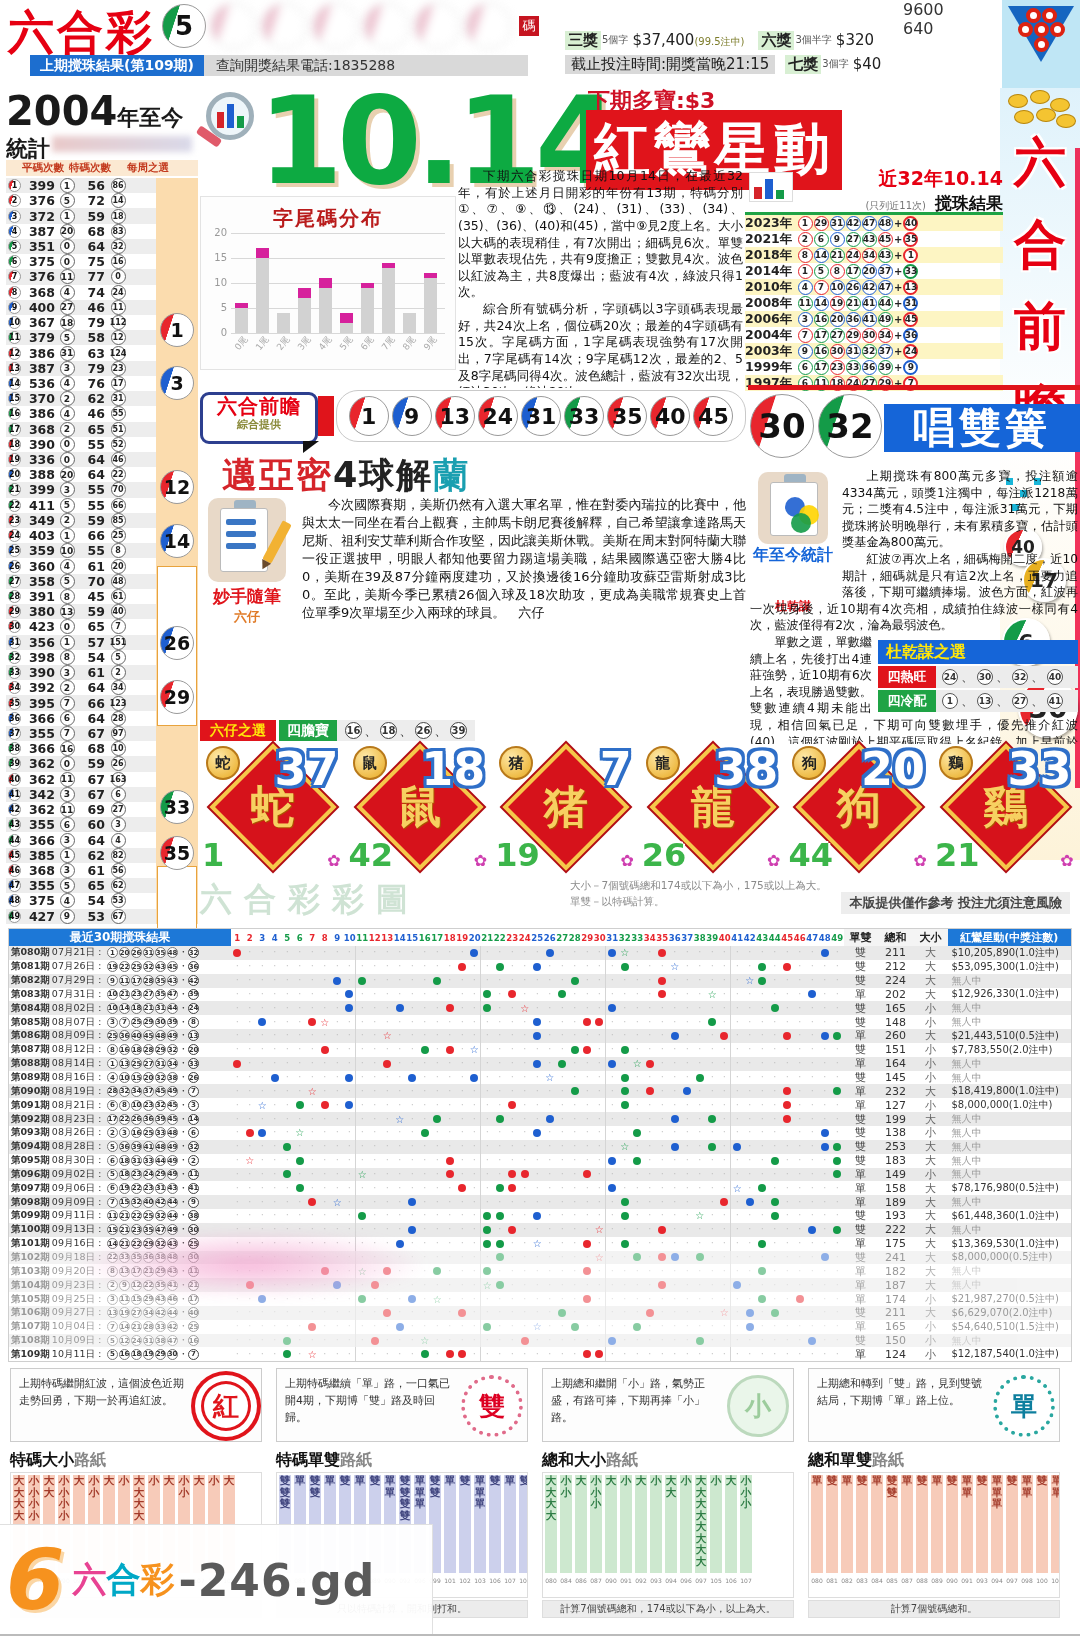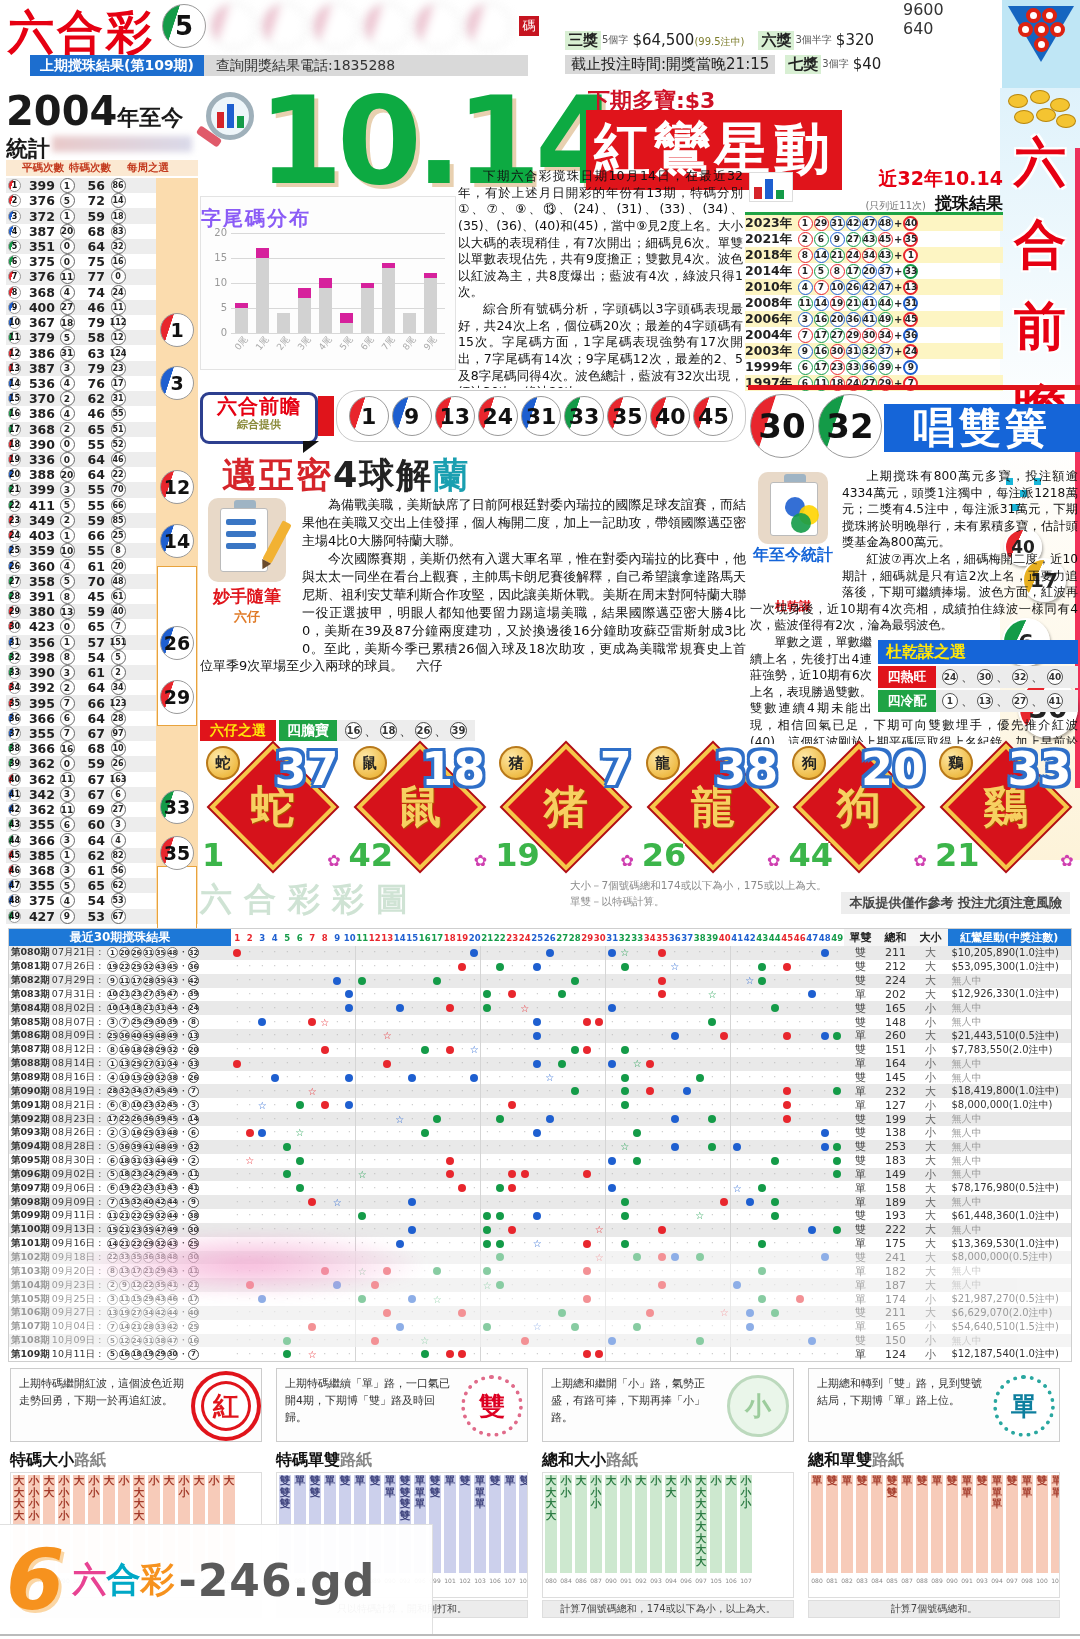--- a/index.html
+++ b/index.html
@@ -53,21 +53,21 @@
   
   .mag{left:198px;top:92px;width:62px;height:62px;}
   .magc{position:absolute;left:8px;top:0;width:48px;height:48px;border-radius:50%;border:5px solid #9fb0ba;background:#eef6fa;box-sizing:border-box;display:flex;align-items:flex-end;justify-content:center;gap:3px;padding-bottom:7px;}
   .magbar{width:7px;}
   .maghandle{position:absolute;left:-2px;top:40px;width:26px;height:9px;background:#e05a6a;transform:rotate(35deg);border-radius:3px;}
   .bigdate{left:258px;top:70px;font-size:122px;font-weight:900;color:#0daa42;letter-spacing:-6px;text-shadow:4px 4px 0 rgba(203,150,80,.45);}
   .jackpot{left:588px;top:86px;font-size:22px;font-weight:900;color:#cf1126;}
   .headline4{left:586px;top:110px;background:#e0141b;color:#fff;font-size:56px;font-weight:900;padding:2px 8px;letter-spacing:4px;}
   
   .chartbox{left:200px;top:196px;width:254px;height:172px;background:#fdfdfd;border:1px solid #e3e3e3;}
-  .charttitle{position:absolute;left:0;top:8px;width:100%;text-align:left;color:#8b5cf6;font-size:20px;font-weight:900;letter-spacing:2px;}
+  .charttitle{position:absolute;left:0;top:8px;width:100%;text-align:center;color:#b91c1c;font-size:20px;font-weight:900;letter-spacing:2px;}
   .plot{position:absolute;left:30px;top:36px;width:214px;height:100px;}
   .gline{position:absolute;left:0;width:100%;height:1px;background:#d8d8d8;}
   .glab{position:absolute;left:-24px;width:20px;text-align:right;font-size:10px;color:#999;}
   .bars{position:absolute;left:0;bottom:0;width:100%;height:100%;display:flex;align-items:flex-end;gap:8px;padding-left:4px;box-sizing:border-box;}
   .barcol{width:13px;display:flex;flex-direction:column;justify-content:flex-end;}
   .seg{width:13px;}
   .xlab{position:absolute;top:140px;left:30px;width:214px;display:flex;gap:8px;padding-left:2px;box-sizing:border-box;}
   .xlab div{width:13px;font-size:9px;color:#aaa;transform:rotate(-52deg);transform-origin:60% 40%;white-space:nowrap;}
   
   .art1{left:458px;top:168px;width:285px;height:220px;font-size:12.5px;line-height:1.33;text-align:justify;color:#111;overflow:hidden;}
@@ -206,21 +206,21 @@
       <div class="machip">碼</div>
     </div>
   <div class="abs prevbar">
     <div class="prevlabel">上期搅珠結果(第109期)</div>
     <div class="phonebar">查詢開獎結果電話:1835288</div>
   </div>
   <div class="abs prizeblock">
     <div class="prow">
       <span class="pchip">三獎</span>
       <span class="psub">5個字</span>
-      <span class="pamt"><span>$64,500</span><span class="pnote">(99.5注中)</span></span>
+      <span class="pamt"><span>$37,400</span><span class="pnote">(99.5注中)</span></span>
       <span class="pchip">六獎</span>
       <span class="psub">3個半字</span>
       <span>$320</span>
     </div>
     <div class="prow">
       <span class="deadline">截止投注時間:開獎當晚21:15</span>
       <span class="pchip">七獎</span>
       <span class="psub">3個字</span>
       <span>$40</span>
     </div>
@@ -1076,21 +1076,20 @@
           <div class="clippage">
             <div class="clipline" style="top: 10px; width: 30px;"></div>
             <div class="clipline" style="top: 22px; width: 30px;"></div>
             <div class="clipline" style="top: 34px; width: 30px;"></div>
           </div>
           <div class="pencil"></div>
         </div>
         <div class="flt1">妙手隨筆</div>
         <div class="flt2">六仔</div>
       </div>
-      <p>為備戰美職，美斯缺席了日前阿根廷對委內瑞拉的國際足球友誼賽，而結果他在美職又交出上佳發揮，個人梅開二度，加上一記助攻，帶領國際邁亞密主場4比0大勝阿特蘭大聯。</p>
       <p>今次國際賽期，美斯仍然有入選大軍名單，惟在對委內瑞拉的比賽中，他與太太一同坐在看台上觀賽，主帥馬卡朗尼賽後解釋，自己希望讓拿達路馬天尼斯、祖利安艾華利斯合作攻堅，因此讓美斯休戰。美斯在周末對阿特蘭大聯一役正選披甲，明眼人都知他要留力踢這場美職，結果國際邁亞密大勝4比0，美斯在39及87分鐘兩度建功，又於換邊後16分鐘助攻蘇亞雷斯射成3比0。至此，美斯今季已累積26個入球及18次助攻，更成為美職常規賽史上首位單季9次單場至少入兩球的球員。　六仔</p>
     </div>
   <div class="abs pickbar">
     <div class="pb1">六仔之選</div>
     <div class="pb2">四膽寶</div>
     <div class="pbn" id="sixzaiNums">
         <div class="circ" style="height: 17px; width: 17px; font-size: 10px; border-color: rgb(68, 68, 68);">16</div>
         <div>、</div>
         <div class="circ" style="height: 17px; width: 17px; font-size: 10px; border-color: rgb(68, 68, 68);">18</div>
         <div>、</div>

